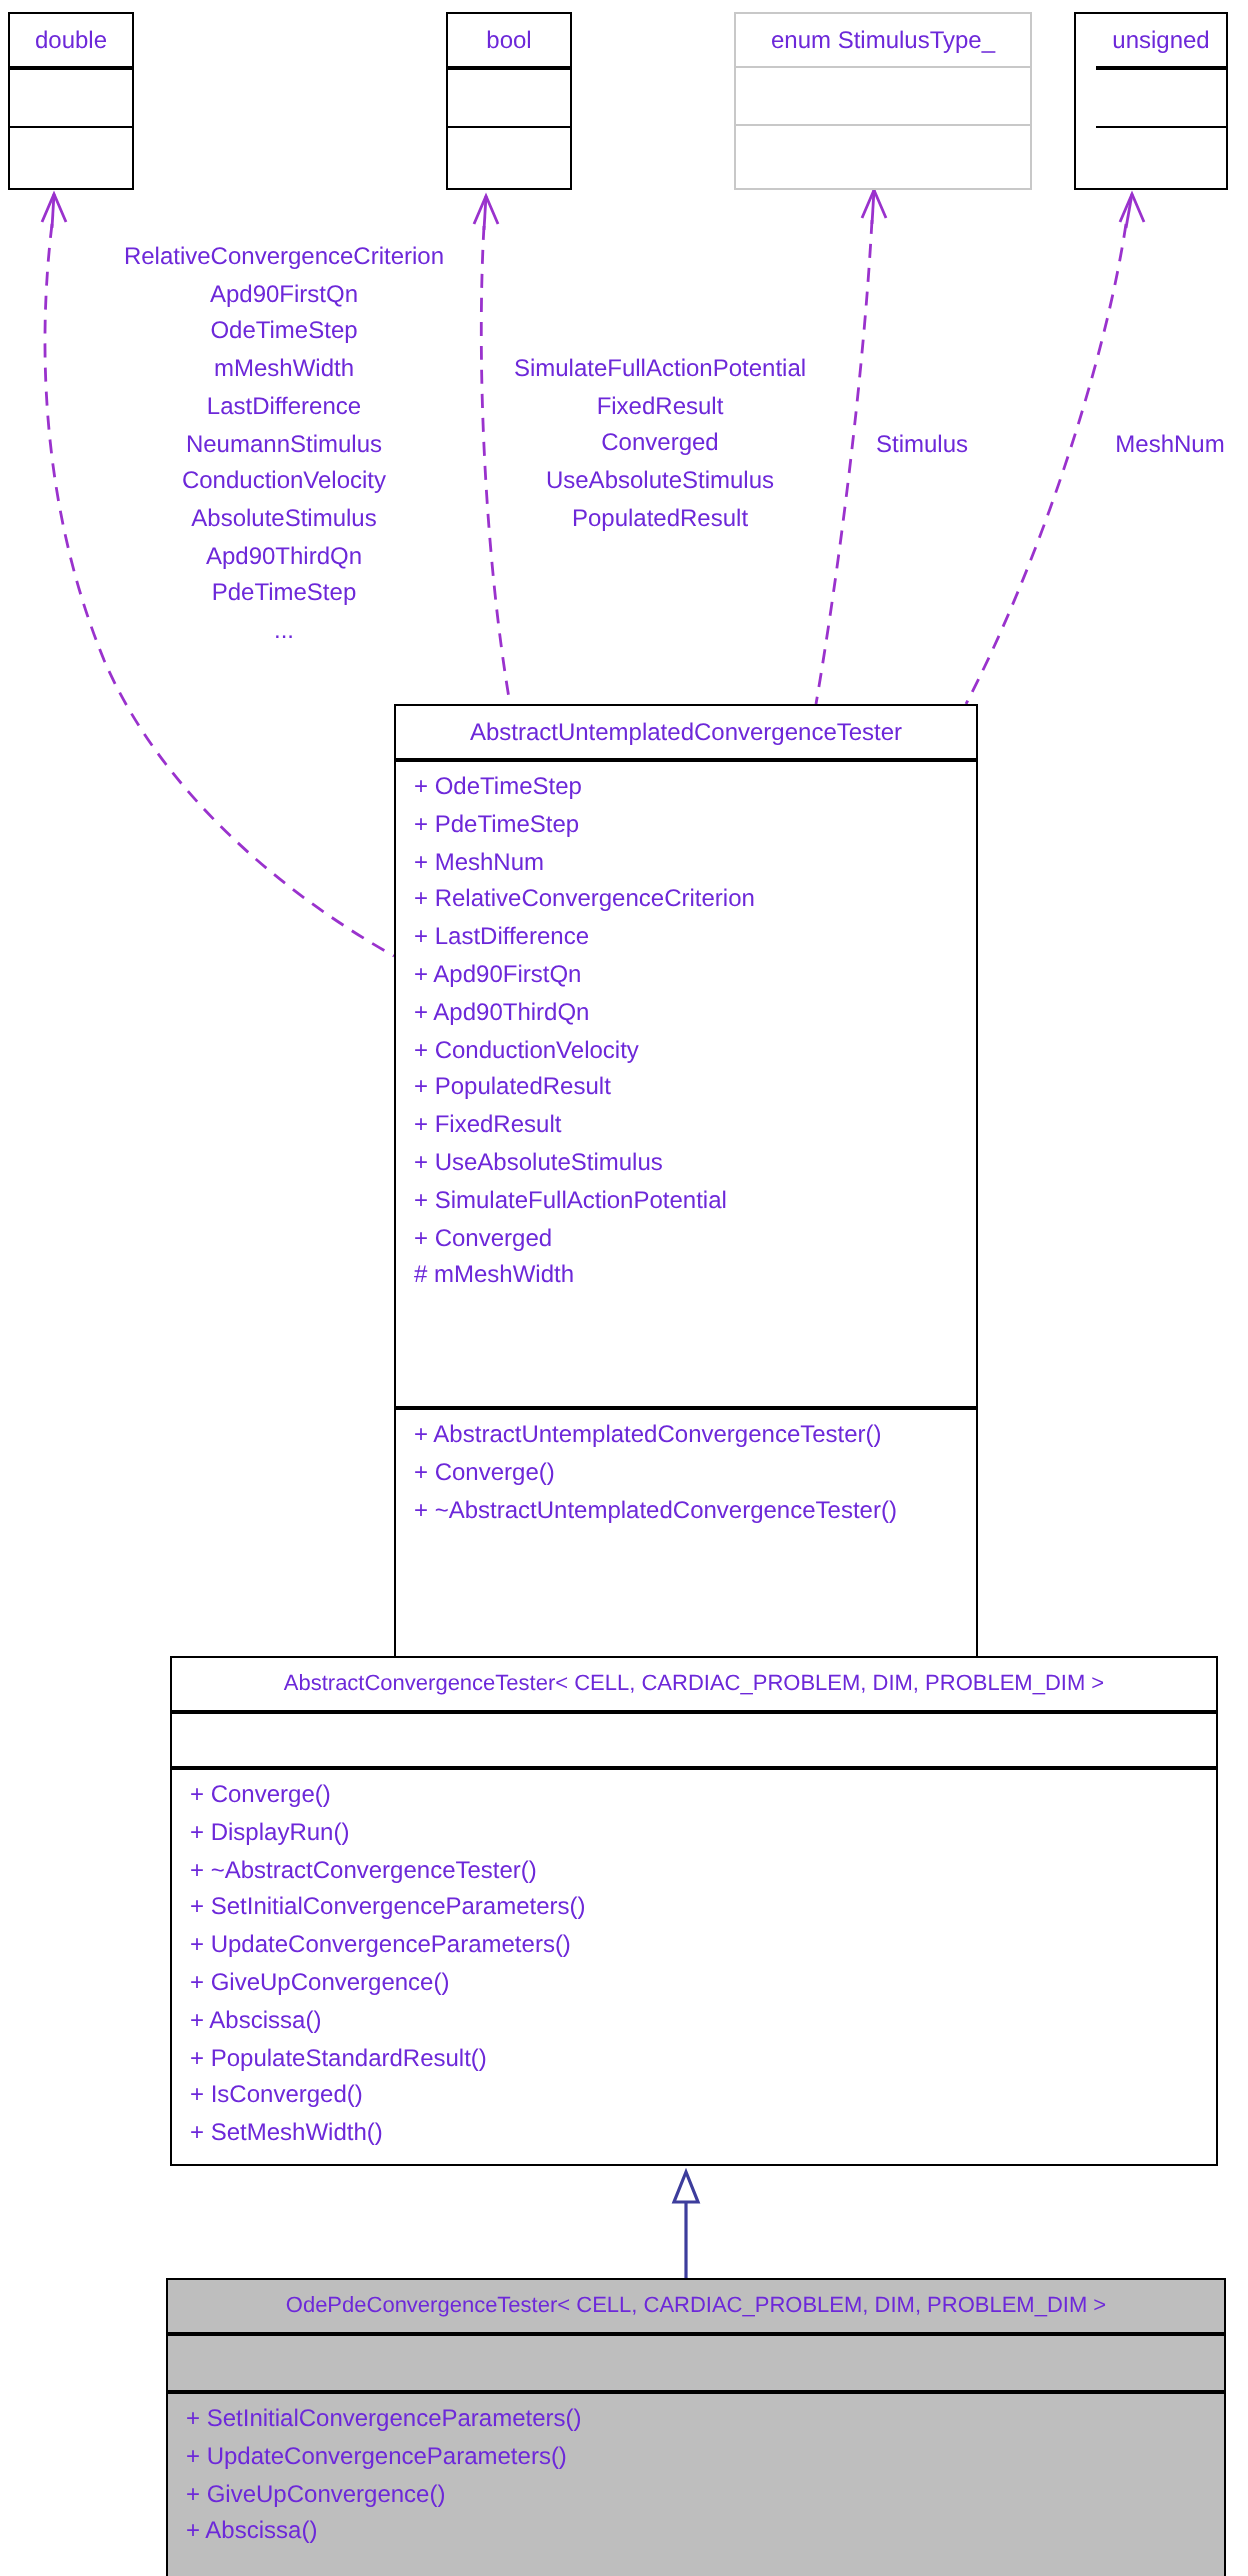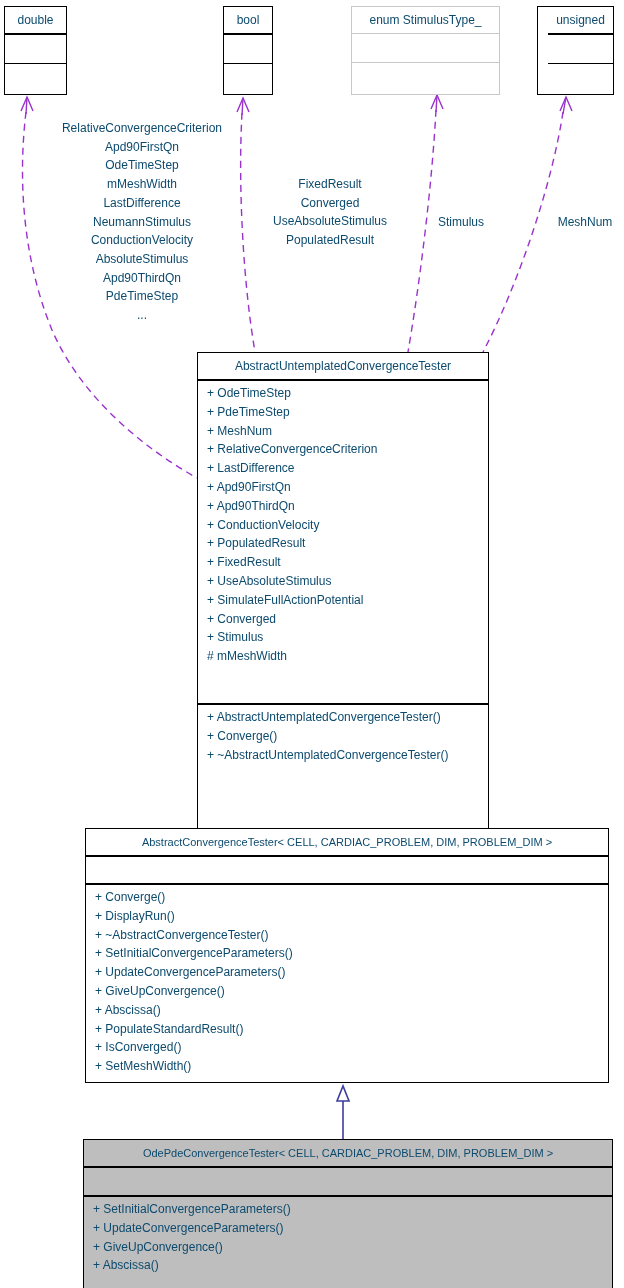--- a/index.html
+++ b/index.html
@@ -1,17 +1,17 @@
 <!DOCTYPE html>
 <html><head>
 <meta charset="utf-8">
 <style>
   html,body{margin:0;padding:0;background:#fff;}
   #canvas{position:relative;width:624px;height:1288px;background:#ffffff;overflow:hidden;
-          font-family:"Liberation Sans","DejaVu Sans",sans-serif;font-size:12px;color:#0c4a6e;}
+          font-family:"Liberation Sans","DejaVu Sans",sans-serif;font-size:12px;color:#6d28d9;}
   svg.edges{position:absolute;left:0;top:0;}
   .uml-box{position:absolute;background:#fff;border:1px solid #000;box-sizing:border-box;}
   .uml-box.gray-border{border-color:#c8c8c8;}
   .uml-box.filled{background:#bebebe;}
   .uml-title{height:26px;line-height:26px;text-align:center;white-space:nowrap;
              border-bottom:2px solid #000;overflow:visible;}
   .gray-border .uml-title{border-bottom:1px solid #c8c8c8;}
   .uml-comp{box-sizing:border-box;}
   .uml-comp.divided{border-bottom:1px solid #000;}
   .uml-comp.divided-thick{border-bottom:2px solid #000;}
@@ -62,27 +62,27 @@
       <line x1="343" y1="1101" x2="343" y2="1139"></line>
     </g>
   </svg>
 
   <div class="uml-box" style="left:4px;top:6px;width:63px;height:89px;">
     <div class="uml-title">double</div>
     <div class="uml-comp divided" style="height:29px;"></div>
     <div class="uml-comp" style="height:29px;"></div>
   </div>
 
-  <div class="uml-box" style="left:223px;top:6px;width:50px;height:89px;">
+  <div class="uml-box" style="left:223px;top:6px;width:63px;height:89px;">
     <div class="uml-title">bool</div>
     <div class="uml-comp divided" style="height:29px;"></div>
     <div class="uml-comp" style="height:29px;"></div>
   </div>
 
-  <div class="uml-box gray-border" style="left:351px;top:6px;width:149px;height:89px;">
+  <div class="uml-box gray-border" style="left:367px;top:6px;width:149px;height:89px;">
     <div class="uml-title">enum StimulusType_</div>
     <div class="uml-comp divided" style="height:29px;"></div>
     <div class="uml-comp" style="height:29px;"></div>
   </div>
 
   <div class="uml-box" style="left:537px;top:6px;width:77px;height:89px;padding-left:10px;">
     <div class="uml-title">unsigned</div>
     <div class="uml-comp divided" style="height:29px;"></div>
     <div class="uml-comp" style="height:29px;"></div>
   </div>
@@ -95,20 +95,21 @@
     <div>LastDifference</div>
     <div>NeumannStimulus</div>
     <div>ConductionVelocity</div>
     <div>AbsoluteStimulus</div>
     <div>Apd90ThirdQn</div>
     <div>PdeTimeStep</div>
     <div>...</div>
   </div>
 
   <div class="edge-label" style="left:234px;top:175px;width:192px;">
+    <div>SimulateFullActionPotential</div>
     <div>FixedResult</div>
     <div>Converged</div>
     <div>UseAbsoluteStimulus</div>
     <div>PopulatedResult</div>
   </div>
 
   <div class="edge-label" style="left:428px;top:213px;width:66px;">Stimulus</div>
   <div class="edge-label" style="left:548px;top:213px;width:74px;">MeshNum</div>
 
   <div class="uml-box" style="left:197px;top:352px;width:292px;height:485px;">
@@ -120,21 +121,20 @@
       <div class="member-row">+ RelativeConvergenceCriterion</div>
       <div class="member-row">+ LastDifference</div>
       <div class="member-row">+ Apd90FirstQn</div>
       <div class="member-row">+ Apd90ThirdQn</div>
       <div class="member-row">+ ConductionVelocity</div>
       <div class="member-row">+ PopulatedResult</div>
       <div class="member-row">+ FixedResult</div>
       <div class="member-row">+ UseAbsoluteStimulus</div>
       <div class="member-row">+ SimulateFullActionPotential</div>
       <div class="member-row">+ Converged</div>
-      <div class="member-row">+ Stimulus</div>
       <div class="member-row"># mMeshWidth</div>
     </div>
     <div class="uml-comp attr-pad">
       <div class="member-row">+ AbstractUntemplatedConvergenceTester()</div>
       <div class="member-row">+ Converge()</div>
       <div class="member-row">+ ~AbstractUntemplatedConvergenceTester()</div>
     </div>
   </div>
 
   <div class="uml-box" style="left:85px;top:828px;width:524px;height:255px;">

